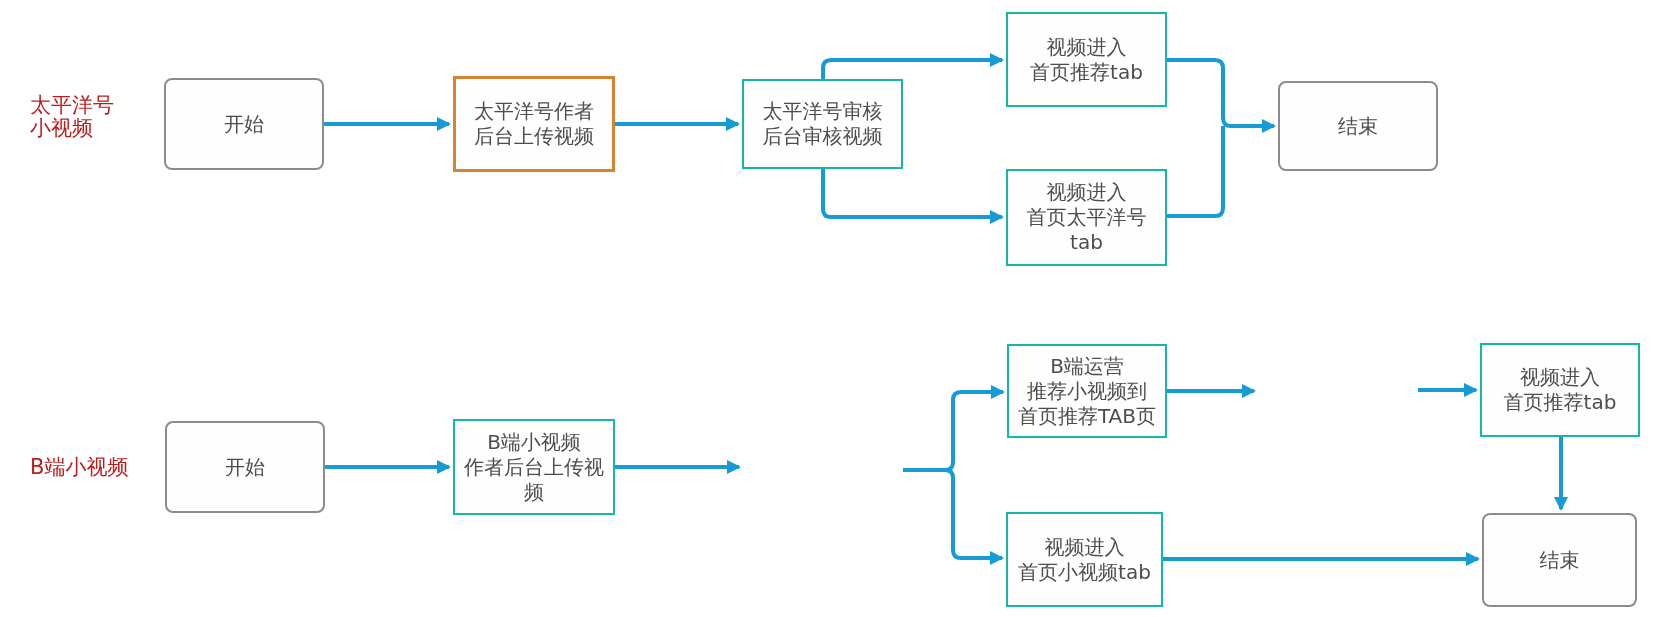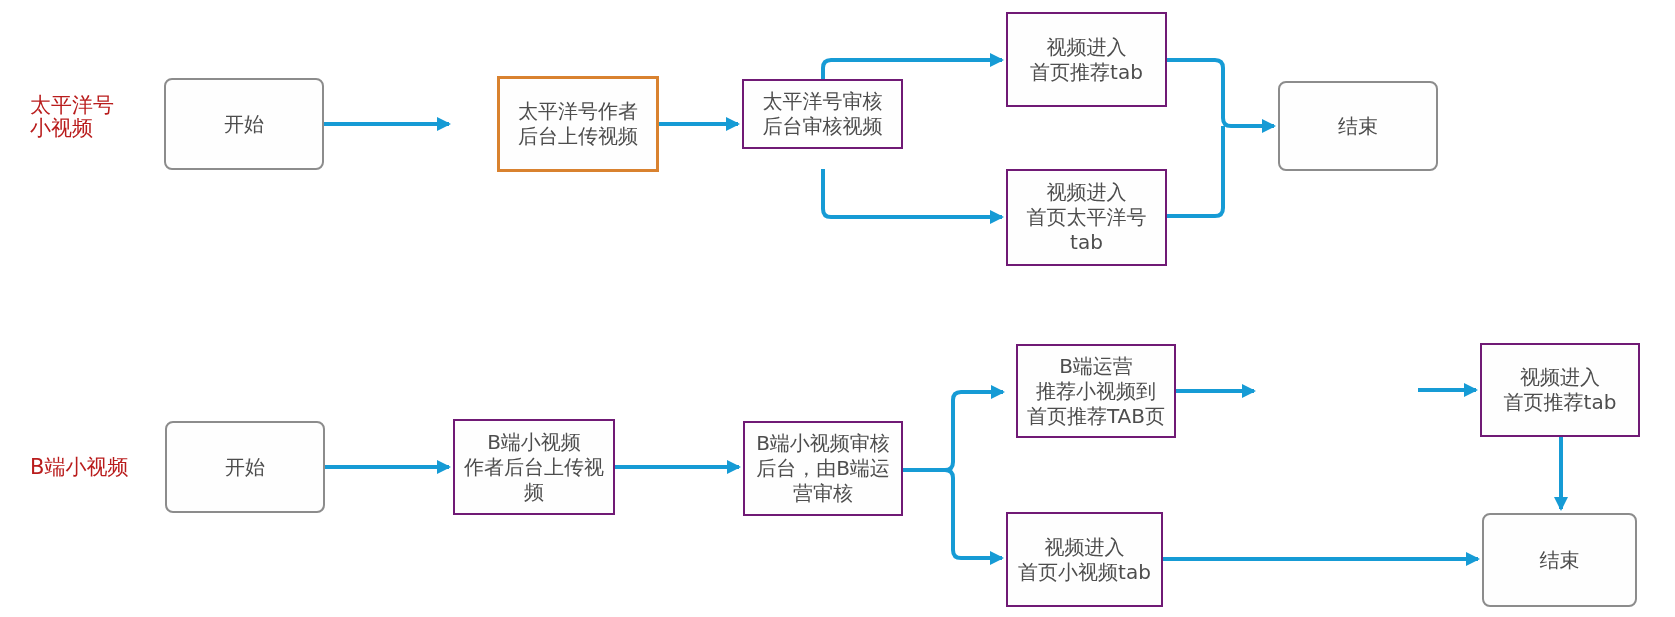--- a/index.html
+++ b/index.html
@@ -25,21 +25,21 @@
   }
   .node {
     position: absolute;
     box-sizing: border-box;
     display: flex;
     align-items: center;
     justify-content: center;
     text-align: center;
     white-space: pre-line;
     background: #fefefe;
-    border: 2px solid #701a75;
+    border: 2px solid #14b8a6;
     color: #4d4d4d;
     font-size: 20px;
     line-height: 25px;
   }
   .terminator {
     border-radius: 8px;
     border-color: #8c8c8c;
   }
   .highlight {
     border: 3px solid #d9822f;
@@ -81,46 +81,43 @@
     </g>
   </svg>
 
   <div class="lane-label" style="left:30px; top:94px;">太平洋号
 小视频</div>
 
   <div class="lane-label" style="left:30px; top:456px;">B端小视频</div>
 
   <div class="node terminator" style="left:164px; top:78px; width:160px; height:92px;">开始</div>
 
-  <div class="node highlight" style="left:453px; top:76px; width:162px; height:96px;margin-left:44px;">太平洋号作者
+  <div class="node highlight" style="left:453px; top:76px; width:162px; height:96px;">太平洋号作者
 后台上传视频</div>
 
-  <div class="node" style="left:742px; top:79px; width:161px; height:70px;">太平洋号审核
+  <div class="node" style="left:742px; top:79px; width:161px; height:90px;">太平洋号审核
 后台审核视频</div>
 
   <div class="node" style="left:1006px; top:12px; width:161px; height:95px;">视频进入
 首页推荐tab</div>
 
   <div class="node" style="left:1006px; top:169px; width:161px; height:97px;">视频进入
 首页太平洋号
 tab</div>
 
   <div class="node terminator" style="left:1278px; top:81px; width:160px; height:90px;">结束</div>
 
   <div class="node terminator" style="left:165px; top:421px; width:160px; height:92px;">开始</div>
 
   <div class="node" style="left:453px; top:419px; width:162px; height:96px;">B端小视频
 作者后台上传视
 频</div>
 
-  <div class="node" style="left:743px; top:421px; width:160px; height:95px;">B端小视频审核
-后台，由B端运
-营审核</div>
 
-  <div class="node" style="left:1007px; top:344px; width:160px; height:94px;margin-left:9px;">B端运营
+  <div class="node" style="left:1007px; top:344px; width:160px; height:94px;">B端运营
 推荐小视频到
 首页推荐TAB页</div>
 
 
   <div class="node" style="left:1480px; top:343px; width:160px; height:94px;">视频进入
 首页推荐tab</div>
 
   <div class="node" style="left:1006px; top:512px; width:157px; height:95px;">视频进入
 首页小视频tab</div>
 

